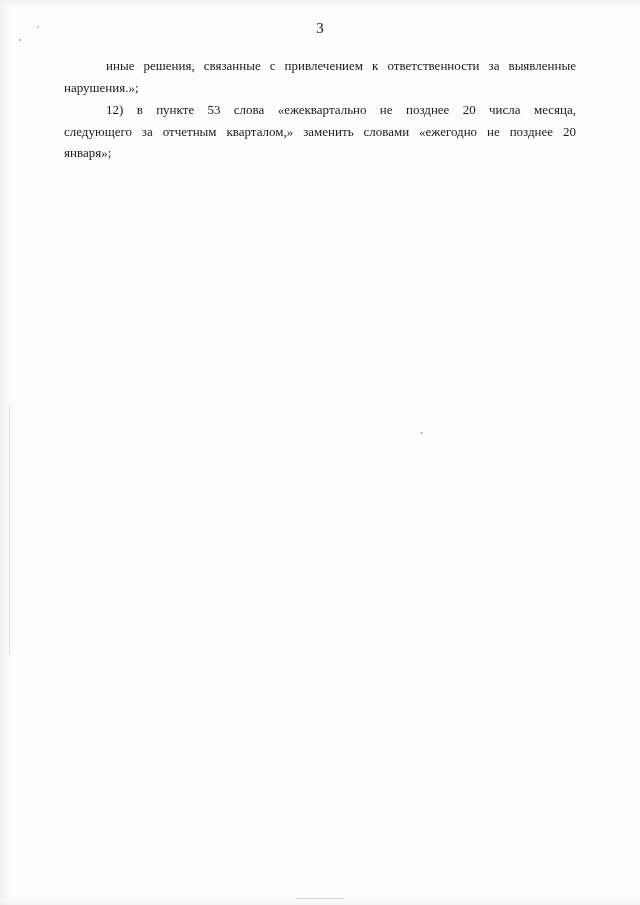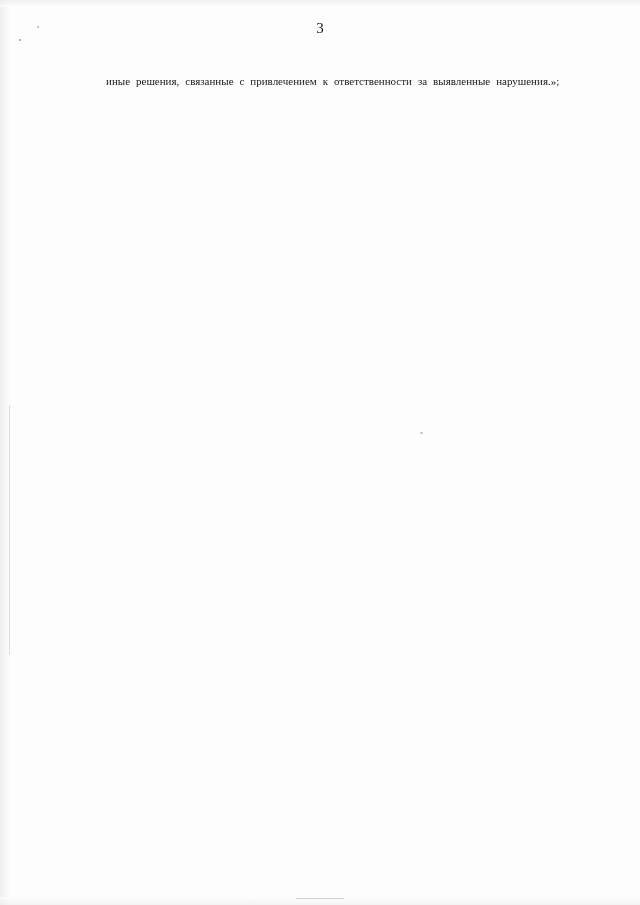--- a/index.html
+++ b/index.html
@@ -104,22 +104,22 @@
     font-size: 15px;
     letter-spacing: 0.2px;
   }
   .content {
     position: absolute;
     left: 64px;
     top: 55px;
     width: 512px;
   }
   p.para {
-    margin: 16px 0 1px 0;
-    font-size: 11px;
+    margin: 0 0 1px 0;
+    font-size: 13px;
     line-height: 21.5px;
     text-align: justify;
     text-justify: inter-word;
     text-indent: 42px;
     hyphens: none;
   }
   p.para.spread {
     word-spacing: 3.2px;
   }
   p.para:last-child {
@@ -137,15 +137,16 @@
   <div class="fold-line"></div>
   <div class="bottom-tick"></div>
   <div class="speck-a"></div>
   <div class="speck-b"></div>
   <div class="speck-c"></div>
 
   <div class="page-number">3</div>
 
   <div class="content">
     <p class="para spread">иные решения, связанные с привлечением к ответственности за выявленные нарушения.»;</p>
+    <p class="para spread">12) в пункте 53 слова «ежеквартально не позднее 20 числа месяца, следующего за отчетным кварталом,» заменить словами «ежегодно не позднее 20 января»;</p>
   </div>
 
 </div>
 
 </body></html>

